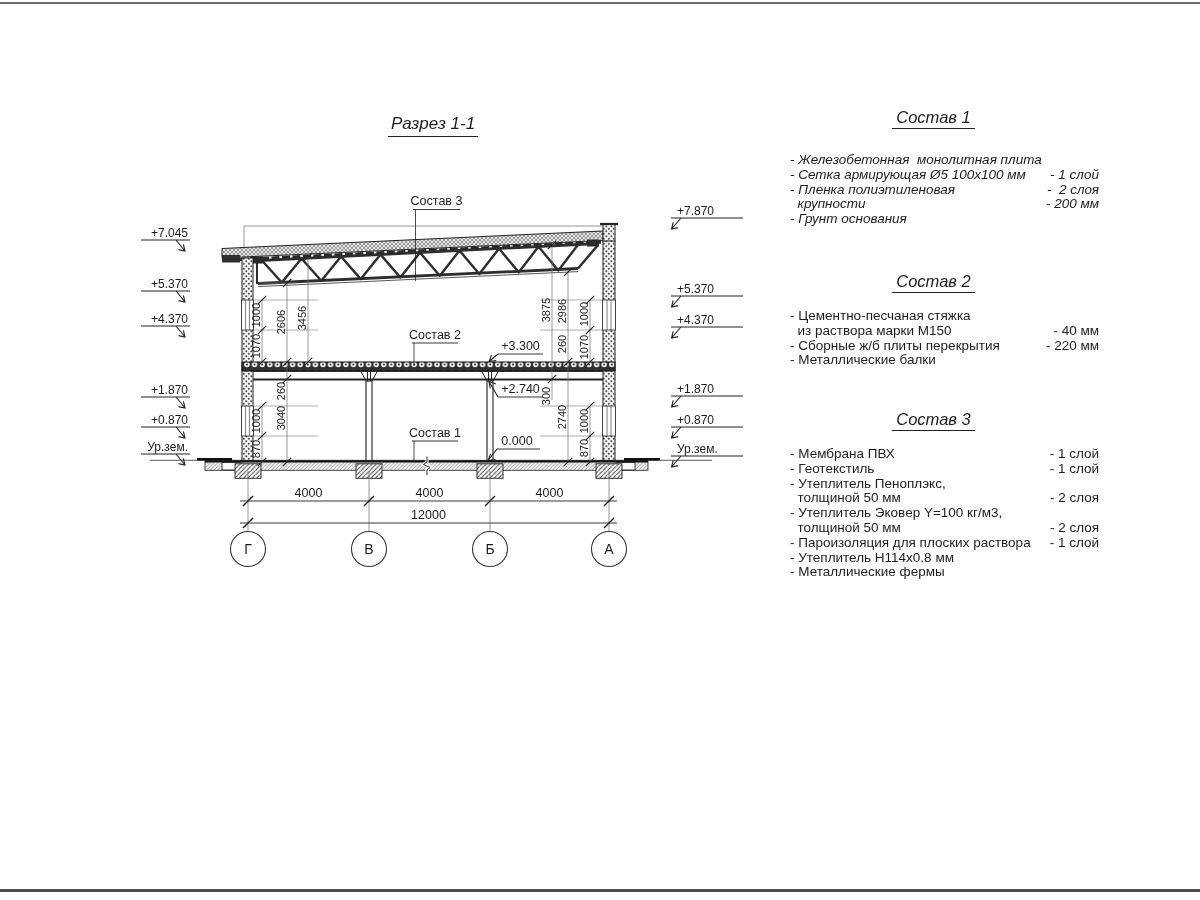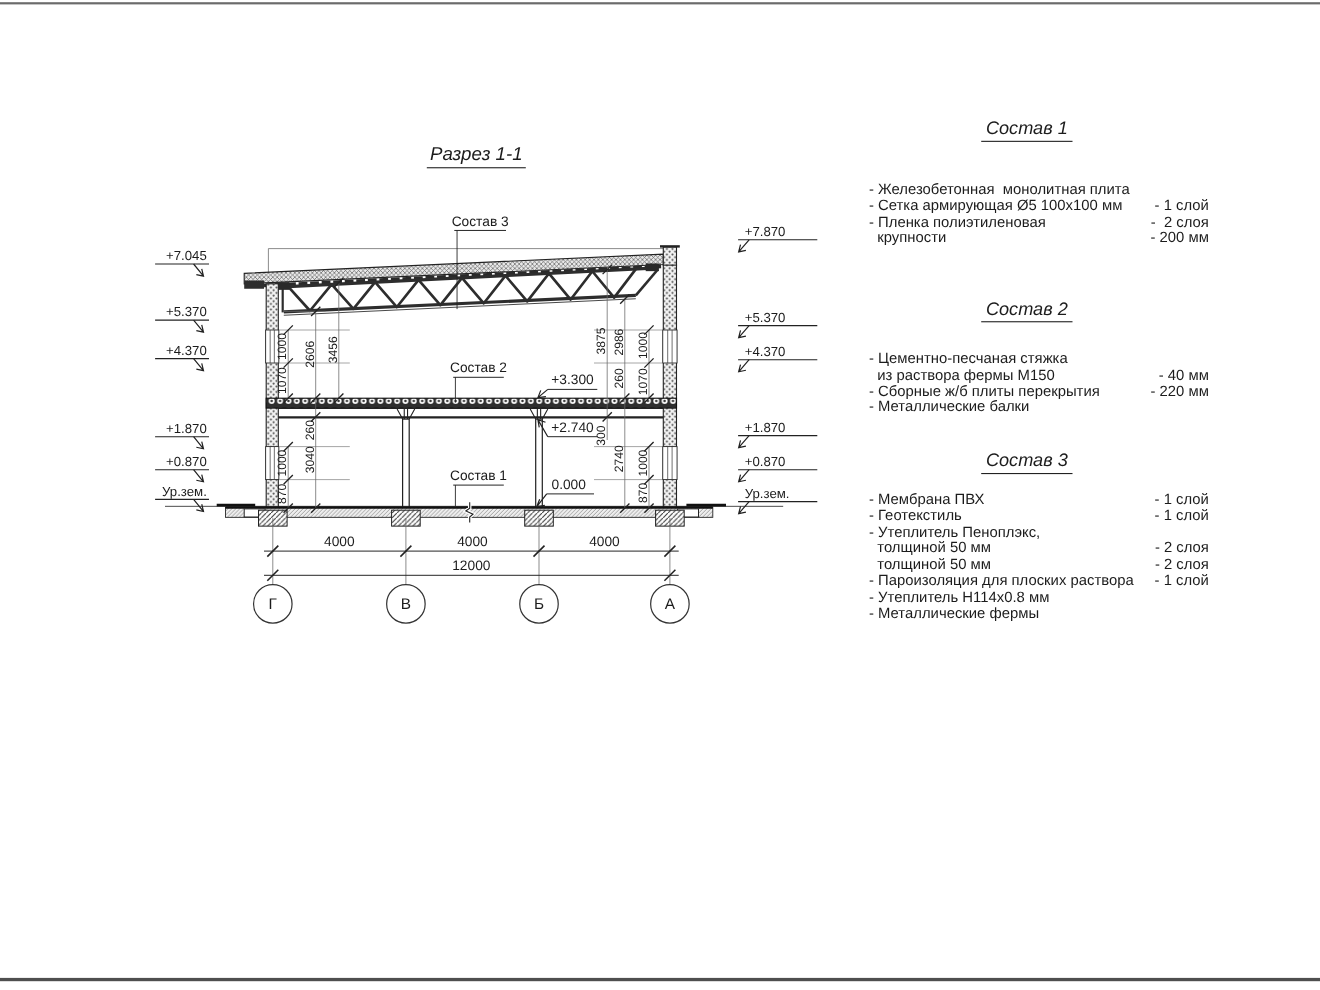--- a/index.html
+++ b/index.html
@@ -4,41 +4,41 @@
 <style>
   html,body{margin:0;padding:0;}
   body{
     width:1200px;height:900px;position:relative;overflow:hidden;
     background:#ffffff;color:#1c1c1c;
     font-family:"Liberation Sans", sans-serif;
   }
   .rule-top{position:absolute;left:0;top:2px;width:1200px;height:2px;background:#6b6b6b;}
   .rule-bottom{position:absolute;left:0;top:889px;width:1200px;height:3px;background:#4f4f4f;}
 
-  .title-wrap{position:absolute;left:353px;top:130px;width:160px;text-align:center;}
+  .title-wrap{position:absolute;left:353px;top:114px;width:160px;text-align:center;}
   .title-text{
     display:inline-block;font-style:italic;font-size:17px;
     border-bottom:1.3px solid #222;padding:0 3px 2px 3px;
   }
 
   svg text{font-family:"Liberation Sans", sans-serif;fill:#1c1c1c;}
   .dimtxt{font-size:11px;}
   .dimtxt-b{font-size:12.5px;}
   .elevtxt{font-size:12px;}
   .leadtxt{font-size:12.5px;}
   .bubtxt{font-size:14px;}
 
   .spec{position:absolute;left:790px;width:309px;font-size:13.5px;line-height:14.8px;}
   #spec1{top:107px;}
   #spec2{top:271px;}
   #spec3{top:409px;}
   .spec-h{text-align:center;font-style:italic;font-size:16.5px;line-height:20px;margin:0 22px 0 0;}
   .spec-h span{display:inline-block;border-bottom:1.2px solid #222;padding:0 4px 1px 4px;}
-  #spec1 .rows{margin-top:36px;}
-  #spec2 .rows{margin-top:26px;}
+  #spec1 .rows{margin-top:24px;font-style:italic;}
+  #spec2 .rows{margin-top:16px;}
   #spec3 .rows{margin-top:16px;}
   .row{display:flex;white-space:pre;}
   .row .v{margin-left:auto;}
 </style>
 </head>
 <body>
 
 <div class="rule-top"></div>
 <div class="rule-bottom"></div>
 
@@ -369,38 +369,40 @@
   </g>
 </svg>
 
 <div class="spec" id="spec1">
   <div class="spec-h"><span>Состав 1</span></div>
   <div class="rows">
     <div class="row"><span class="t">- Железобетонная  монолитная плита</span><span class="v"></span></div>
     <div class="row"><span class="t">- Сетка армирующая Ø5 100х100 мм</span><span class="v">- 1 слой</span></div>
     <div class="row"><span class="t">- Пленка полиэтиленовая</span><span class="v">-  2 слоя</span></div>
     <div class="row"><span class="t">  крупности</span><span class="v">- 200 мм</span></div>
+    <div class="row"><span class="t">- Грунт основания</span><span class="v"></span></div>
   </div>
 </div>
 
 <div class="spec" id="spec2">
   <div class="spec-h"><span>Состав 2</span></div>
   <div class="rows">
     <div class="row"><span class="t">- Цементно-песчаная стяжка</span><span class="v"></span></div>
-    <div class="row"><span class="t">  из раствора фермы М150</span><span class="v">- 40 мм</span></div>
+    <div class="row"><span class="t">  из раствора марки М150</span><span class="v">- 40 мм</span></div>
     <div class="row"><span class="t">- Сборные ж/б плиты перекрытия</span><span class="v">- 220 мм</span></div>
     <div class="row"><span class="t">- Металлические балки</span><span class="v"></span></div>
   </div>
 </div>
 
 <div class="spec" id="spec3">
   <div class="spec-h"><span>Состав 3</span></div>
   <div class="rows">
     <div class="row"><span class="t">- Мембрана ПВХ</span><span class="v">- 1 слой</span></div>
     <div class="row"><span class="t">- Геотекстиль</span><span class="v">- 1 слой</span></div>
     <div class="row"><span class="t">- Утеплитель Пеноплэкс,</span><span class="v"></span></div>
     <div class="row"><span class="t">  толщиной 50 мм</span><span class="v">- 2 слоя</span></div>
+    <div class="row"><span class="t">- Утеплитель Эковер Y=100 кг/м3,</span><span class="v"></span></div>
     <div class="row"><span class="t">  толщиной 50 мм</span><span class="v">- 2 слоя</span></div>
     <div class="row"><span class="t">- Пароизоляция для плоских раствора</span><span class="v">- 1 слой</span></div>
     <div class="row"><span class="t">- Утеплитель Н114х0.8 мм</span><span class="v"></span></div>
     <div class="row"><span class="t">- Металлические фермы</span><span class="v"></span></div>
   </div>
 </div>
 
 </body></html>

